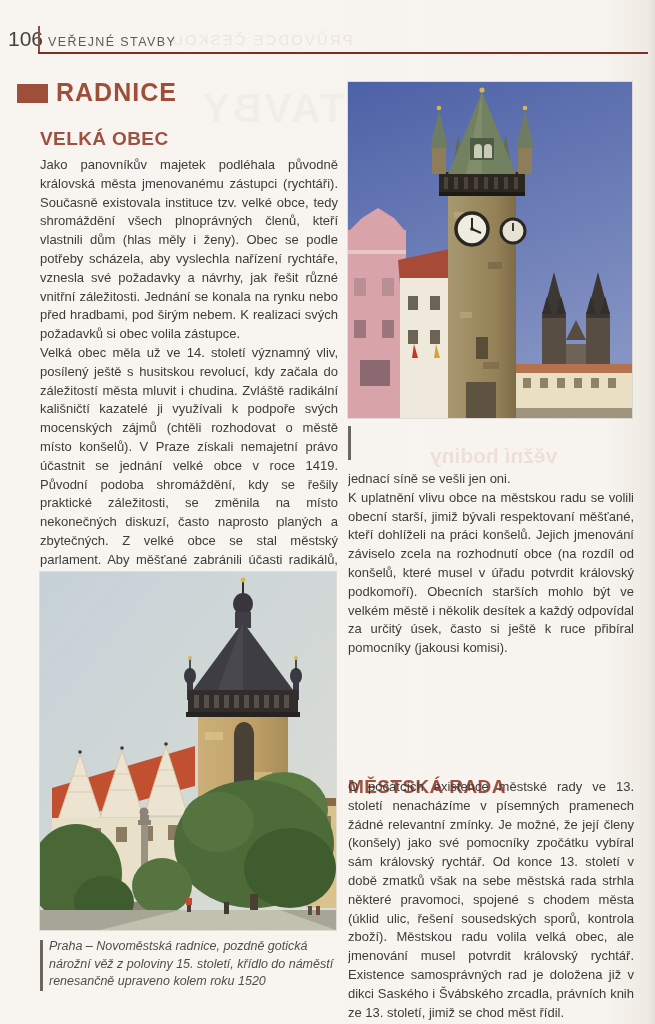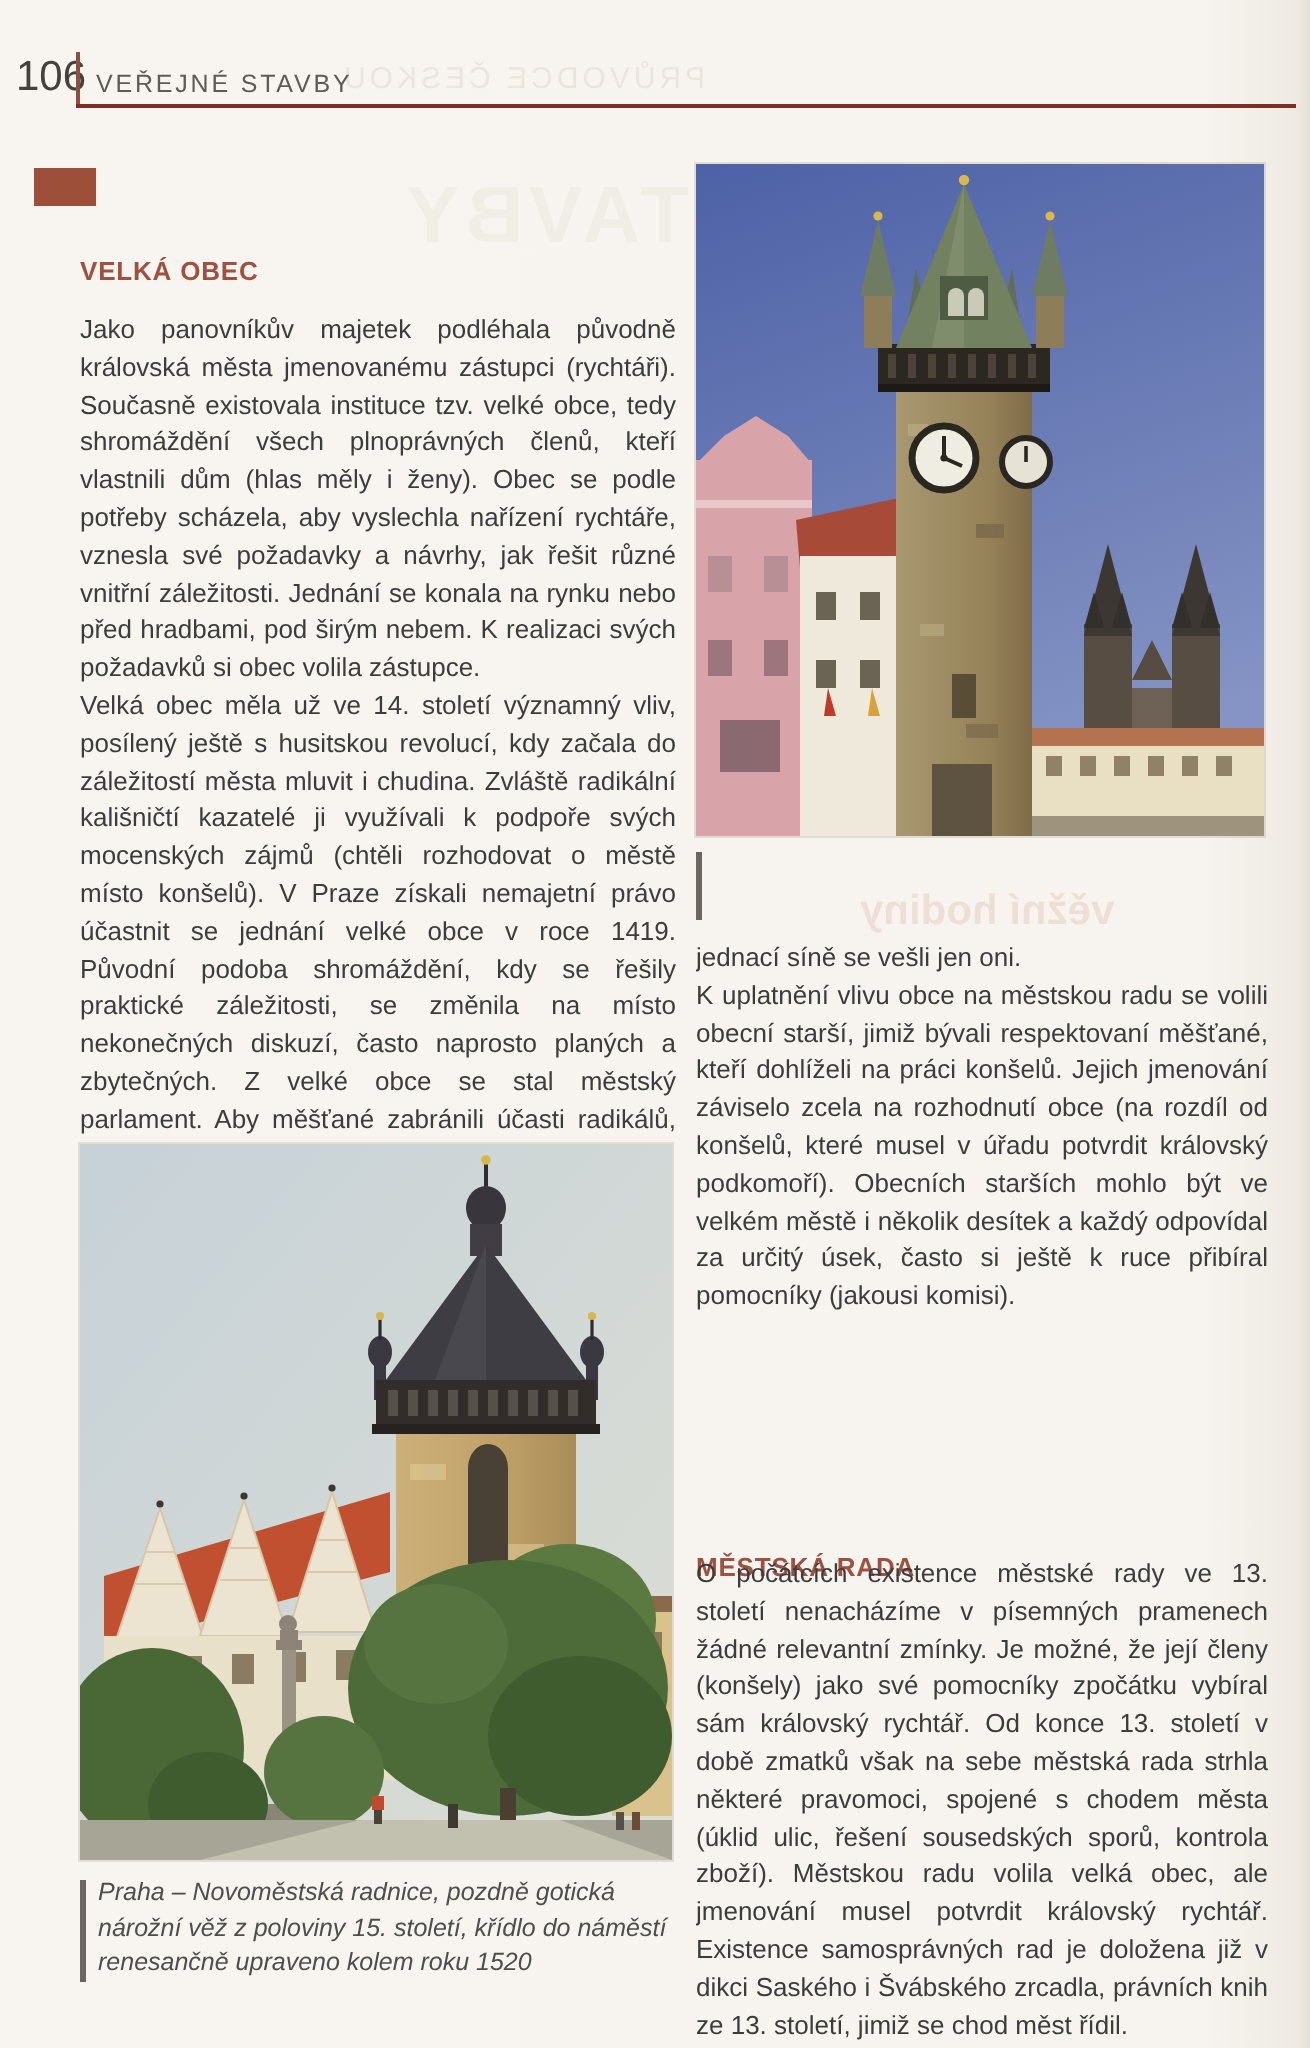--- a/index.html
+++ b/index.html
@@ -44,21 +44,21 @@
   .ghost{
     position:absolute;color:#8a7a66;transform:scaleX(-1);
     font-weight:700;pointer-events:none;white-space:nowrap;
   }
   .ghost-header{left:170px;top:31px;font-size:15px;opacity:.12;font-weight:400;letter-spacing:2px;}
   .ghost-title{left:200px;top:86px;font-size:40px;opacity:.055;letter-spacing:3px;}
   .ghost-right{left:430px;top:444px;font-size:21px;opacity:.16;color:#c07a58;}
   
   .sec-heading{
     position:absolute;
-    font-size:13px;font-weight:700;letter-spacing:.4px;color:#9e5140;
+    font-size:19px;font-weight:700;letter-spacing:.4px;color:#9e5140;
   }
   #heading-velka-obec{left:40px;top:128px;}
   #heading-mestska-rada{left:348px;top:776px;}
   
   .textcol{
     position:absolute;
     font-size:13px;line-height:18.8px;color:#3c3c3c;
     overflow:hidden;
   }
   #col-left{left:40px;top:156px;width:298px;max-height:414px;}
@@ -87,20 +87,21 @@
 
 <div id="page">
 
   <div class="page-number">106</div>
   <div class="header-vbar"></div>
   <div class="section-label">VEŘEJNÉ STAVBY</div>
   <div class="header-rule"></div>
   <div class="ghost ghost-header">PRŮVODCE ČESKOU</div>
 
   <div class="title-block"></div>
+  <div class="chapter-title">RADNICE</div>
   <div class="ghost ghost-title">STAVBY</div>
 
   <div class="sec-heading" id="heading-velka-obec">VELKÁ OBEC</div>
   <div class="textcol" id="col-left">
       <p class="para">Jako panovníkův majetek podléhala původně královská města jmenovanému zástupci (rychtáři). Současně existovala instituce tzv. velké obce, tedy shromáždění všech plnoprávných členů, kteří vlastnili dům (hlas měly i ženy). Obec se podle potřeby scházela, aby vyslechla nařízení rychtáře, vznesla své požadavky a návrhy, jak řešit různé vnitřní záležitosti. Jednání se konala na rynku nebo před hradbami, pod širým nebem. K realizaci svých požadavků si obec volila zástupce.</p>
       <p class="para">Velká obec měla už ve 14. století významný vliv, posílený ještě s husitskou revolucí, kdy začala do záležitostí města mluvit i chudina. Zvláště radikální kališničtí kazatelé ji využívali k podpoře svých mocenských zájmů (chtěli rozhodovat o městě místo konšelů). V Praze získali nemajetní právo účastnit se jednání velké obce v roce 1419. Původní podoba shromáždění, kdy se řešily praktické záležitosti, se změnila na místo nekonečných diskuzí, často naprosto planých a zbytečných. Z velké obce se stal městský parlament. Aby měšťané zabránili účasti radikálů, začali svolávat jednání obce na radnici, do jejíž</p>
     </div>
 
   <div class="figure" id="figure-old-town-hall">
     <svg width="284" height="336" viewBox="0 0 284 336">

